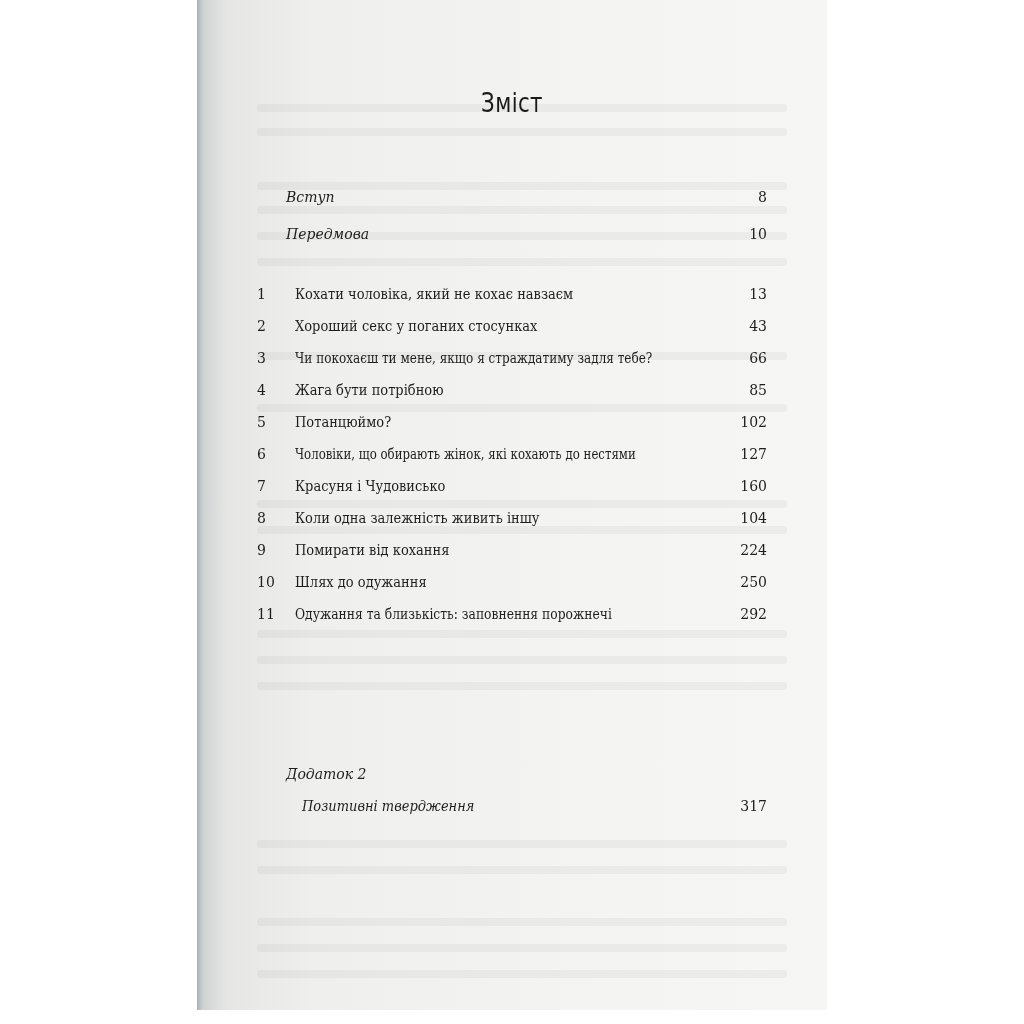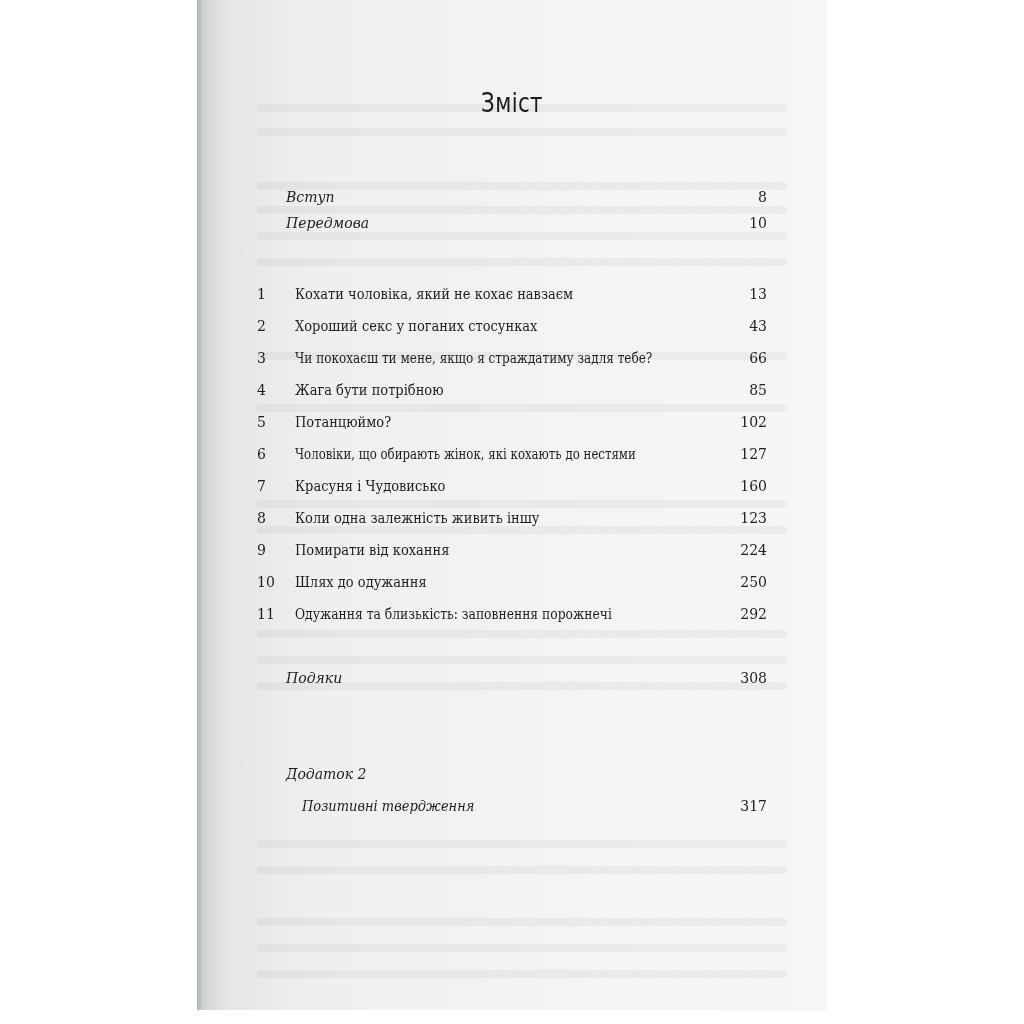--- a/index.html
+++ b/index.html
@@ -54,21 +54,21 @@
   <div class="ghost" style="top:918px"></div>
   <div class="ghost" style="top:944px"></div>
   <div class="ghost" style="top:970px"></div>
 
   <div class="title">Зміст</div>
 
   <div class="row ital" style="top:185px">
     <span class="lbl">Вступ</span>
     <span class="pg">8</span>
   </div>
-  <div class="row ital" style="top:211px">
+  <div class="row ital" style="top:222px">
     <span class="lbl">Передмова</span>
     <span class="pg">10</span>
   </div>
 
   <div class="row" style="top:282px">
     <span class="num">1</span>
     <span class="lbl cond">Кохати чоловіка, який не кохає навзаєм</span>
     <span class="pg">13</span>
   </div>
   <div class="row" style="top:314px">
@@ -97,42 +97,38 @@
     <span class="pg">127</span>
   </div>
   <div class="row" style="top:474px">
     <span class="num">7</span>
     <span class="lbl cond">Красуня і Чудовисько</span>
     <span class="pg">160</span>
   </div>
   <div class="row" style="top:506px">
     <span class="num">8</span>
     <span class="lbl cond">Коли одна залежність живить іншу</span>
-    <span class="pg">123</span>
+    <span class="pg">104</span>
   </div>
   <div class="row" style="top:538px">
     <span class="num">9</span>
     <span class="lbl cond">Помирати від кохання</span>
     <span class="pg">224</span>
   </div>
   <div class="row" style="top:570px">
     <span class="num">10</span>
     <span class="lbl cond">Шлях до одужання</span>
     <span class="pg">250</span>
   </div>
   <div class="row" style="top:602px">
     <span class="num">11</span>
     <span class="lbl cond" style="transform:scaleX(0.88)">Одужання та близькість: заповнення порожнечі</span>
     <span class="pg">292</span>
   </div>
 
-  <div class="row ital" style="top:666px">
-    <span class="lbl">Подяки</span>
-    <span class="pg">308</span>
-  </div>
   <div class="row ital" style="top:762px">
     <span class="lbl">Додаток 2</span>
     <span class="pg"></span>
   </div>
   <div class="row ital sub" style="top:794px">
     <span class="lbl cond">Позитивні твердження</span>
     <span class="pg">317</span>
   </div>
 </div>
 

